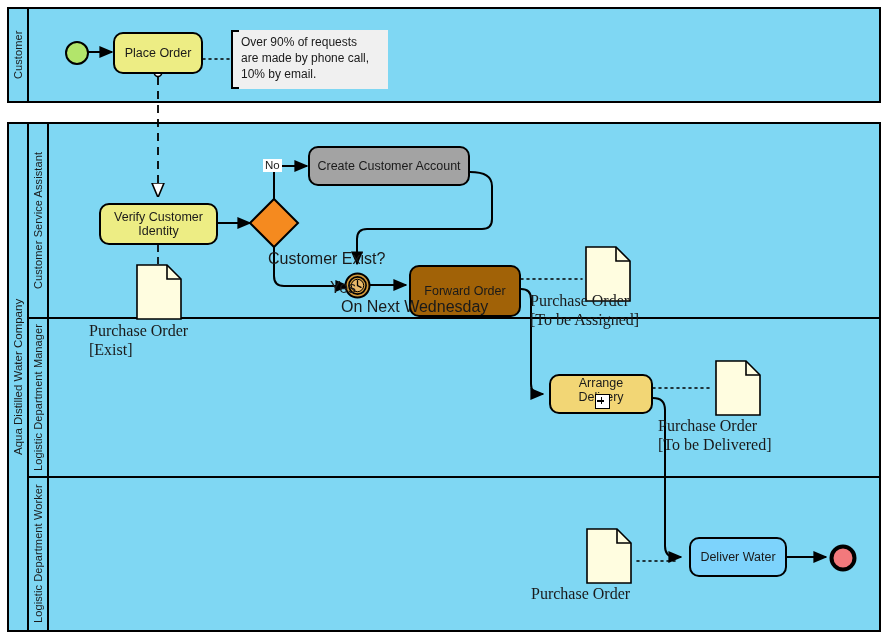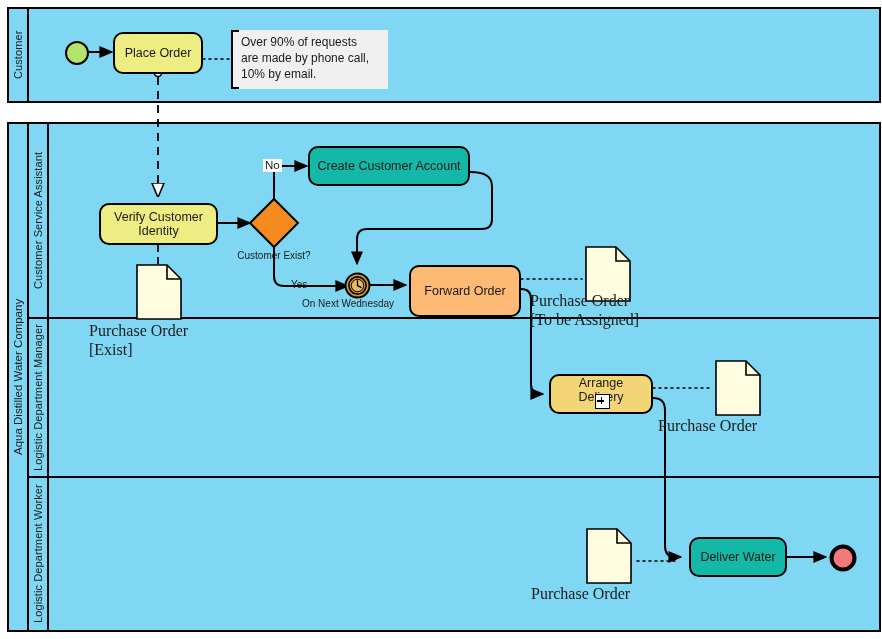--- a/index.html
+++ b/index.html
@@ -11,21 +11,21 @@
               font-size:11px;letter-spacing:.1px;white-space:nowrap;
               display:flex;align-items:center;justify-content:center;}
   .pool-label{writing-mode:vertical-rl;transform:rotate(180deg);
               font-size:11.5px;white-space:nowrap;
               display:flex;align-items:center;justify-content:center;}
   .abs{position:absolute;}
   .task{box-sizing:border-box;border:2px solid #000;border-radius:10px;
         display:flex;align-items:center;justify-content:center;text-align:center;
         font-size:12.5px;line-height:1.15;padding:2px 4px;}
   .annot-text{font-size:12px;line-height:1.32;padding:5px 15px;box-sizing:border-box;}
-  .flowlabel{font-size:10px;white-space:nowrap;}
+  .flowlabel{font-size:16px;white-space:nowrap;margin-left:39px;}
   .nolabel{font-size:11.5px;background:#ffffff;padding:0 2px;line-height:1.1;
            border:0;white-space:nowrap;}
   .dolabel{font-size:16px;line-height:1.2;text-align:left;white-space:nowrap;font-family:Liberation Serif, serif;}
   .subproc-marker{position:absolute;width:13px;height:13px;border:1.4px solid #000;
                   background:#fff;left:50%;margin-left:-6.5px;bottom:3px;}
   .subproc-marker:before,.subproc-marker:after{content:"";position:absolute;background:#000;}
   .subproc-marker:before{left:1.5px;top:5px;width:7px;height:1.6px;}
   .subproc-marker:after{top:1.5px;left:5px;height:7px;width:1.6px;}
 </style>
 </head>
@@ -129,34 +129,34 @@
   </div>
 
   <div class="abs task" style="left:113px;top:32px;width:90px;height:42px;background:#EDED84;">
     <span>Place Order</span>
   </div>
 
   <div class="abs task" style="left:99px;top:203px;width:119px;height:42px;background:#EDED84;">
     <span>Verify Customer Identity</span>
   </div>
 
-  <div class="abs task" style="left:308px;top:146px;width:162px;height:40px;background:#14b8a6;">
+  <div class="abs task" style="left:308px;top:146px;width:162px;height:40px;background:#a3a3a3;">
     <span>Create Customer Account</span>
   </div>
 
-  <div class="abs task" style="left:409px;top:265px;width:112px;height:52px;background:#fdba74;">
+  <div class="abs task" style="left:409px;top:265px;width:112px;height:52px;background:#a16207;">
     <span>Forward Order</span>
   </div>
 
   <div class="abs task" style="left:549px;top:374px;width:104px;height:40px;background:#F2D675;">
     <span style="position:relative;top:-4px;">Arrange Delivery</span>
     <span class="subproc-marker"></span>
   </div>
 
-  <div class="abs task" style="left:689px;top:537px;width:98px;height:40px;background:#14b8a6;">
+  <div class="abs task" style="left:689px;top:537px;width:98px;height:40px;background:#7dd3fc;">
     <span>Deliver Water</span>
   </div>
 
   <div class="abs nolabel" style="left:263px;top:159px;text-align:center;">
     <span>No</span>
   </div>
   <div class="abs flowlabel" style="left:291px;top:279px;">
     <span>Yes</span>
   </div>
   <div class="abs flowlabel" style="left:302px;top:298px;">
@@ -180,20 +180,21 @@
     <div>Purchase Order</div>
     <div>[To be Assigned]</div>
   </div>
 
   <svg class="abs" style="left:715px;top:360px;" width="46" height="56">
     <path d="M1,1 L31,1 L45,15 L45,55 L1,55 z" fill="#FFFDE0" stroke="#000" stroke-width="1.6"></path>
     <path d="M31,1 L31,15 L45,15" fill="none" stroke="#000" stroke-width="1.6"></path>
   </svg>
   <div class="abs dolabel" style="left:658px;top:416px;width:160px;">
     <div>Purchase Order</div>
+    <div>[To be Delivered]</div>
   </div>
 
   <svg class="abs" style="left:586px;top:528px;" width="46" height="56">
     <path d="M1,1 L31,1 L45,15 L45,55 L1,55 z" fill="#FFFDE0" stroke="#000" stroke-width="1.6"></path>
     <path d="M31,1 L31,15 L45,15" fill="none" stroke="#000" stroke-width="1.6"></path>
   </svg>
   <div class="abs dolabel" style="left:531px;top:584px;width:157px;">
     <div>Purchase Order</div>
   </div>
 

